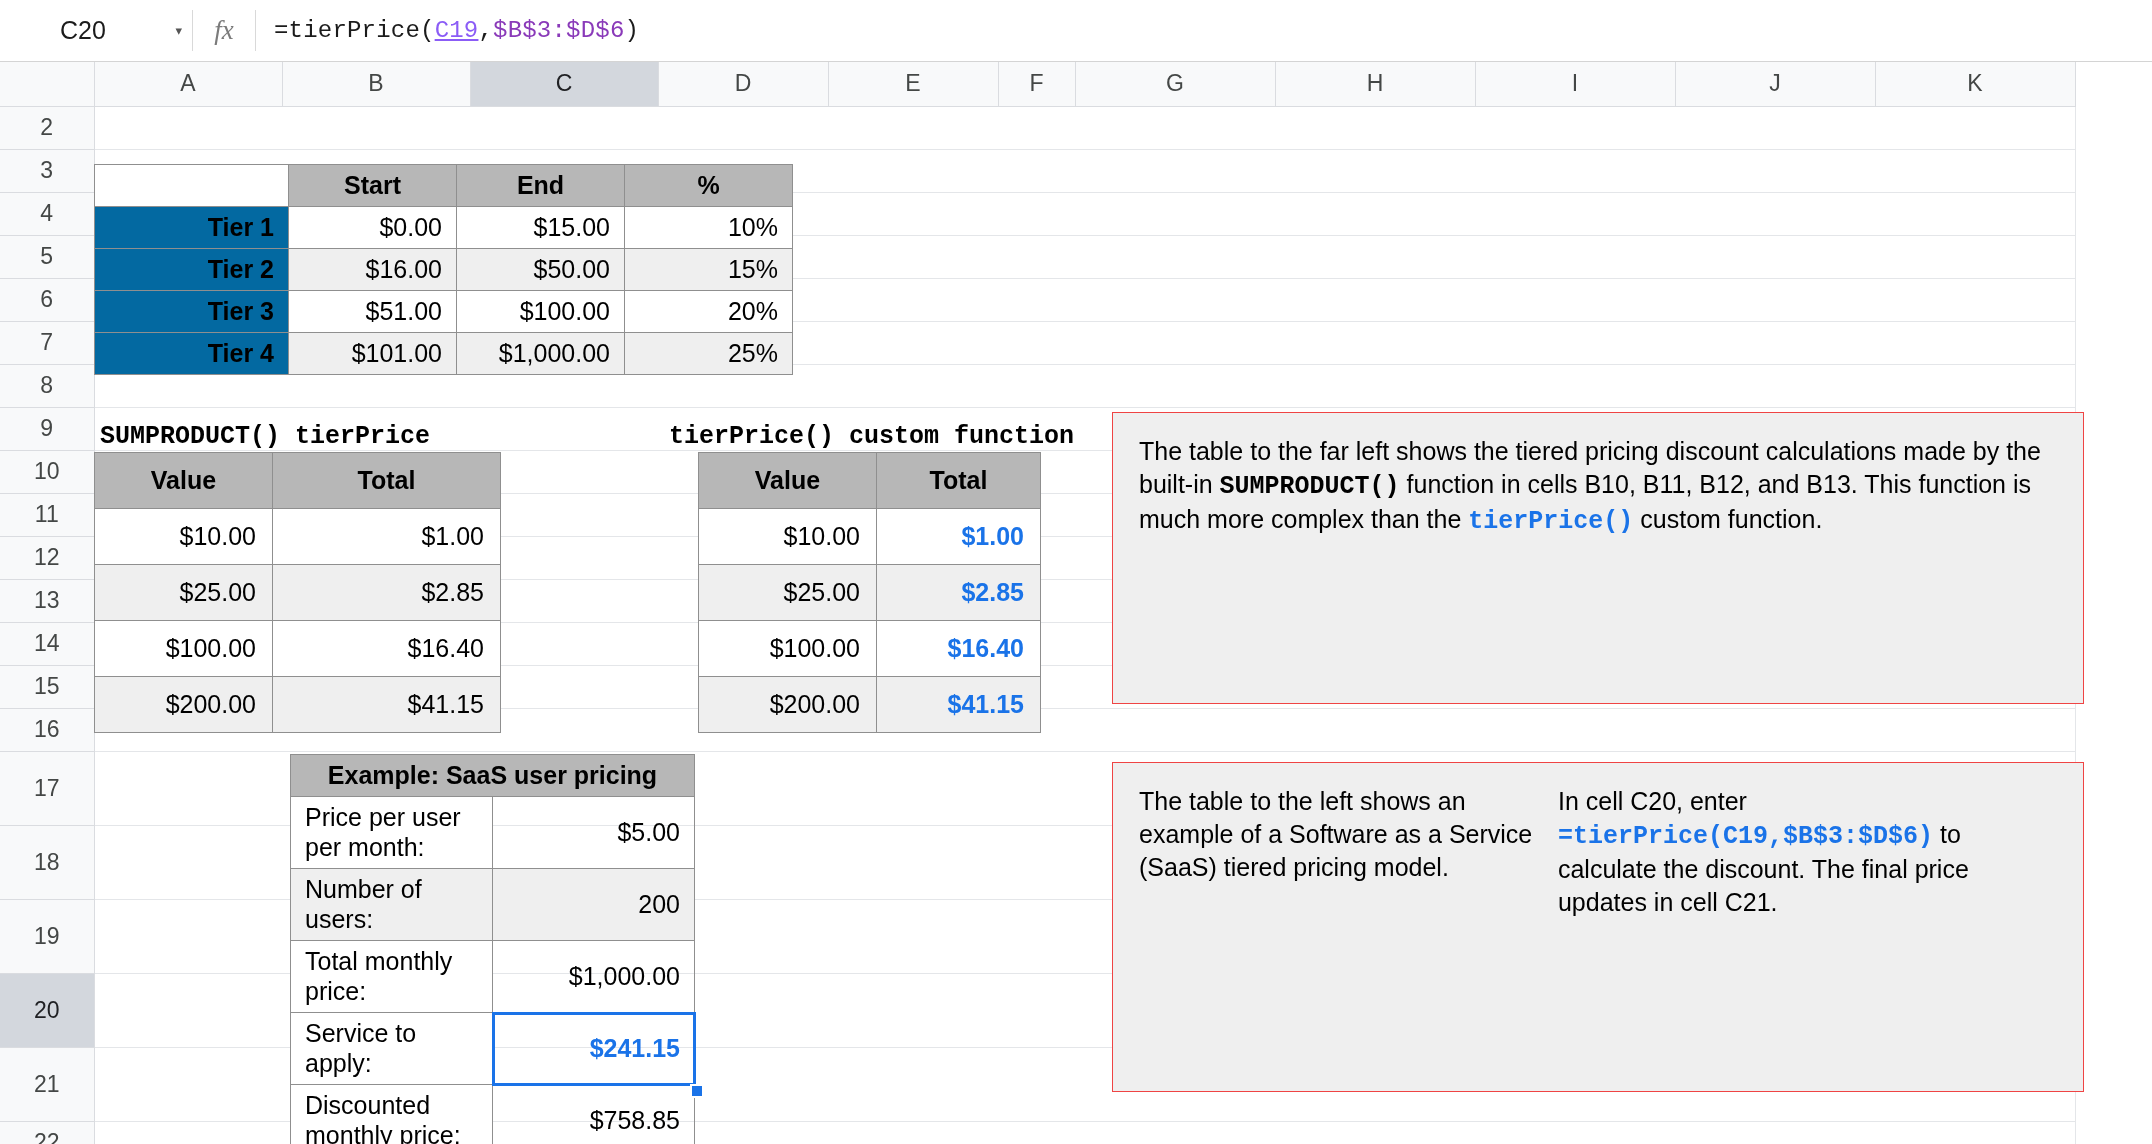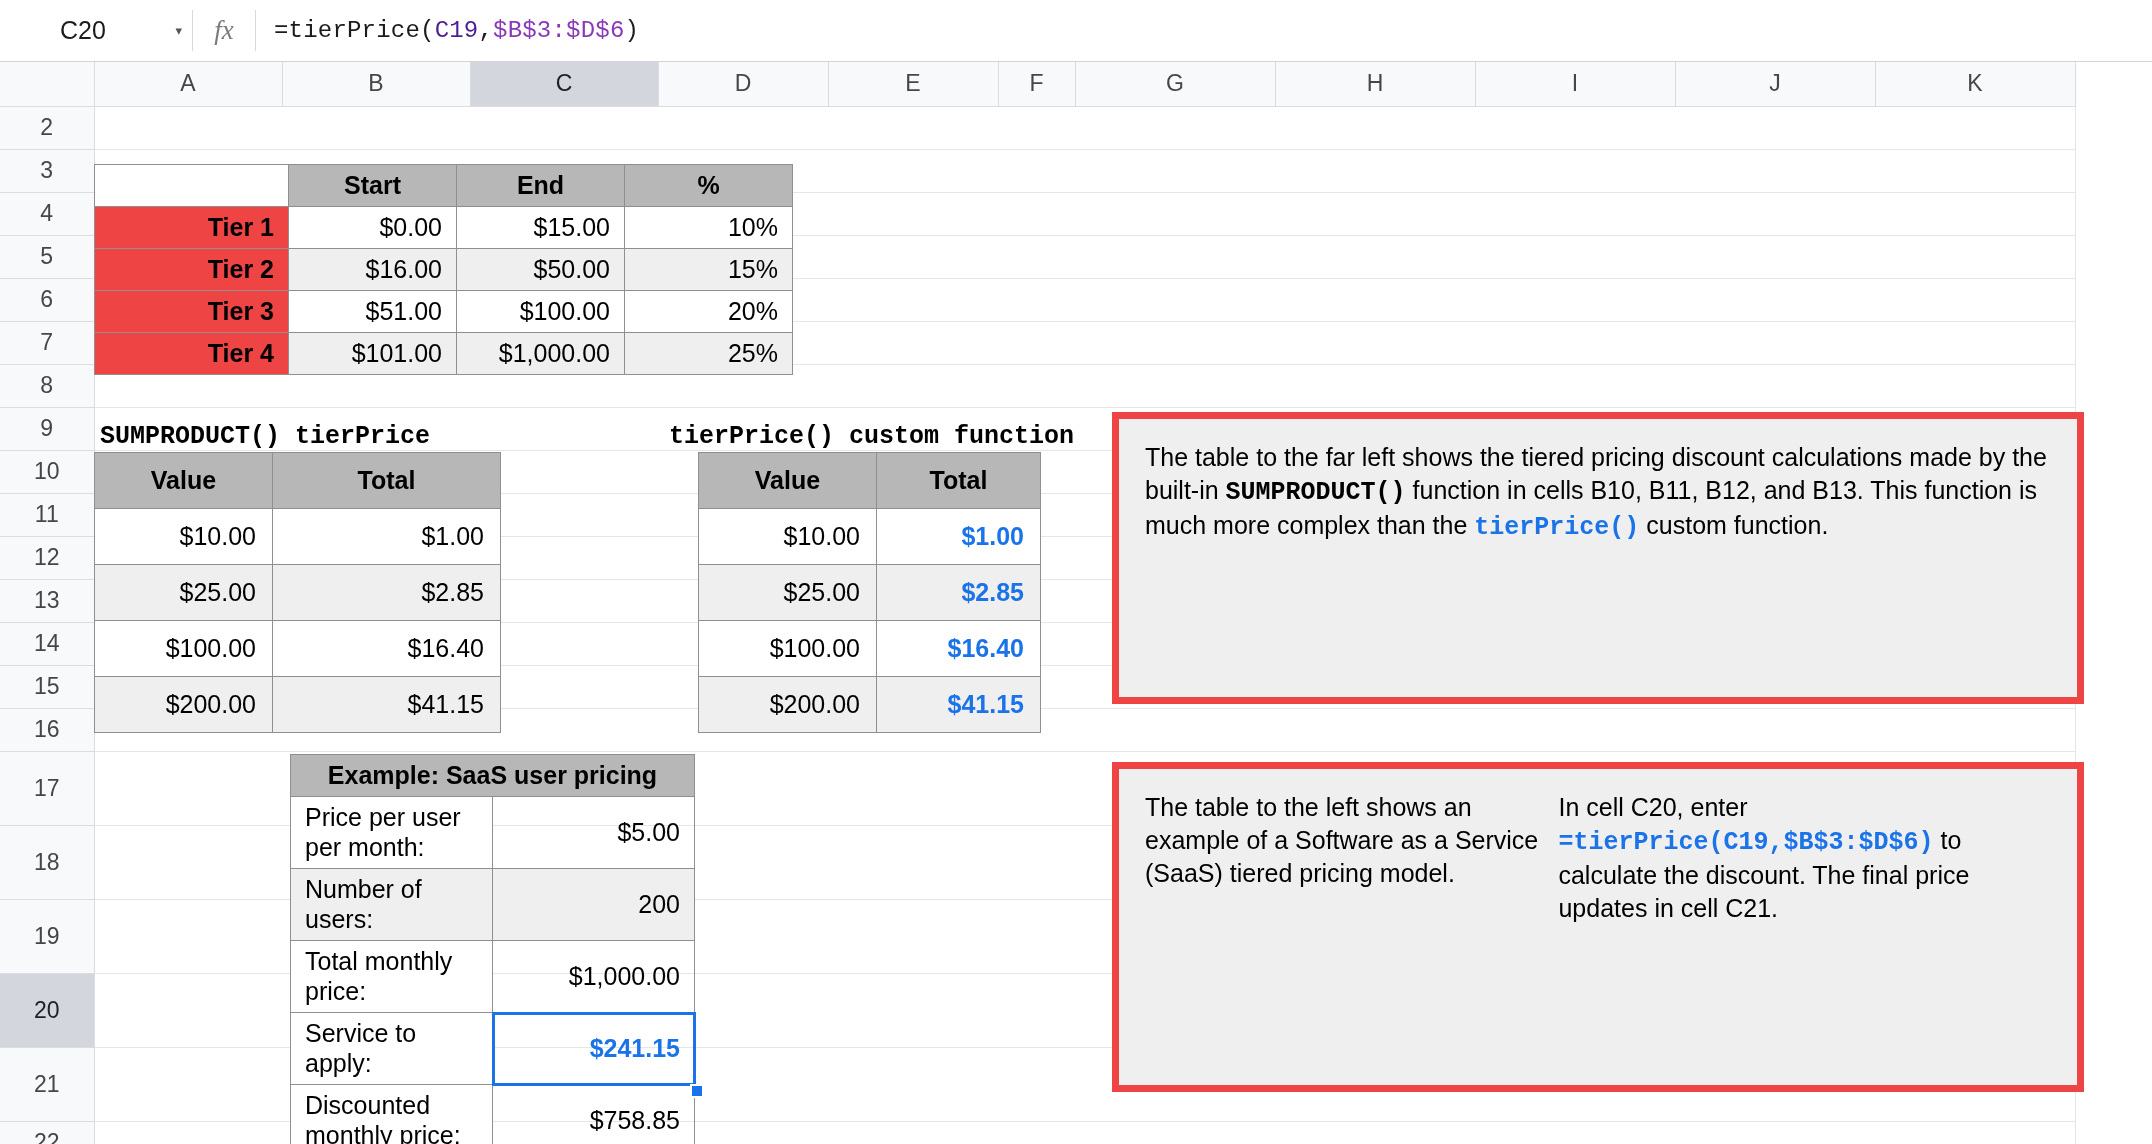--- a/index.html
+++ b/index.html
@@ -45,21 +45,21 @@
   #formula-input {
     flex: 1;
     display: flex; align-items: center;
     padding-left: 18px;
     font-family: "Liberation Mono", monospace;
     font-size: 24px;
     color: #1b1b1b;
     letter-spacing: .2px;
     white-space: pre;
   }
-  .tok-orange { color: #4c1d95; }
+  .tok-orange { color: #8b5cf6; text-decoration: underline; }
   .tok-purple { color: #8a3ab9; }
 
   
   #grid-wrap { position: relative; }
   table.grid { border-collapse: collapse; table-layout: fixed; }
   table.grid td, table.grid th { padding: 0; margin: 0; }
 
   .colhead {
     height: 44px;
     background: #f8f9fa;
@@ -103,21 +103,21 @@
 
   
   .tier-tbl { border-collapse: collapse; table-layout: fixed; }
   .tier-tbl td {
     border: 1px solid #8f8f8f;
     height: 42px;
     font-size: 25px;
     padding: 0 14px;
   }
   .th-grey { background: #b7b7b7; font-weight: bold; text-align: center; }
-  .rowlbl  { background: #ef4444; font-weight: bold; text-align: right; }
+  .rowlbl  { background: #0369a1; font-weight: bold; text-align: right; }
   .num { text-align: right; }
   .zebra { background: #efefef; }
   .white { background: #ffffff; }
   .blank-cell { background: #ffffff; border: 1px solid #8f8f8f; }
 
   
   .caption {
     font-family: "Liberation Mono", monospace;
     font-size: 25px;
     font-weight: bold;
@@ -152,21 +152,21 @@
   .saas .val { text-align: right; }
   .sel-cell {
     outline: 3px solid #1a73e8;
     outline-offset: -2px;
     position: relative;
   }
 
   
   .note {
     background: #efefef;
-    border: 7px solid #ef4444;
+    border: 1px solid #ef4444;
     padding: 22px 26px;
     font-size: 25px;
     line-height: 1.32;
     color: #000;
   }
   .note p { margin: 0 0 26px 0; }
   .note p:last-child { margin-bottom: 0; }
   .mono-b { font-family: "Liberation Mono", monospace; font-weight: bold; }
   .mono-blue { font-family: "Liberation Mono", monospace; font-weight: bold; color: #1a73e8; }
 </style>

